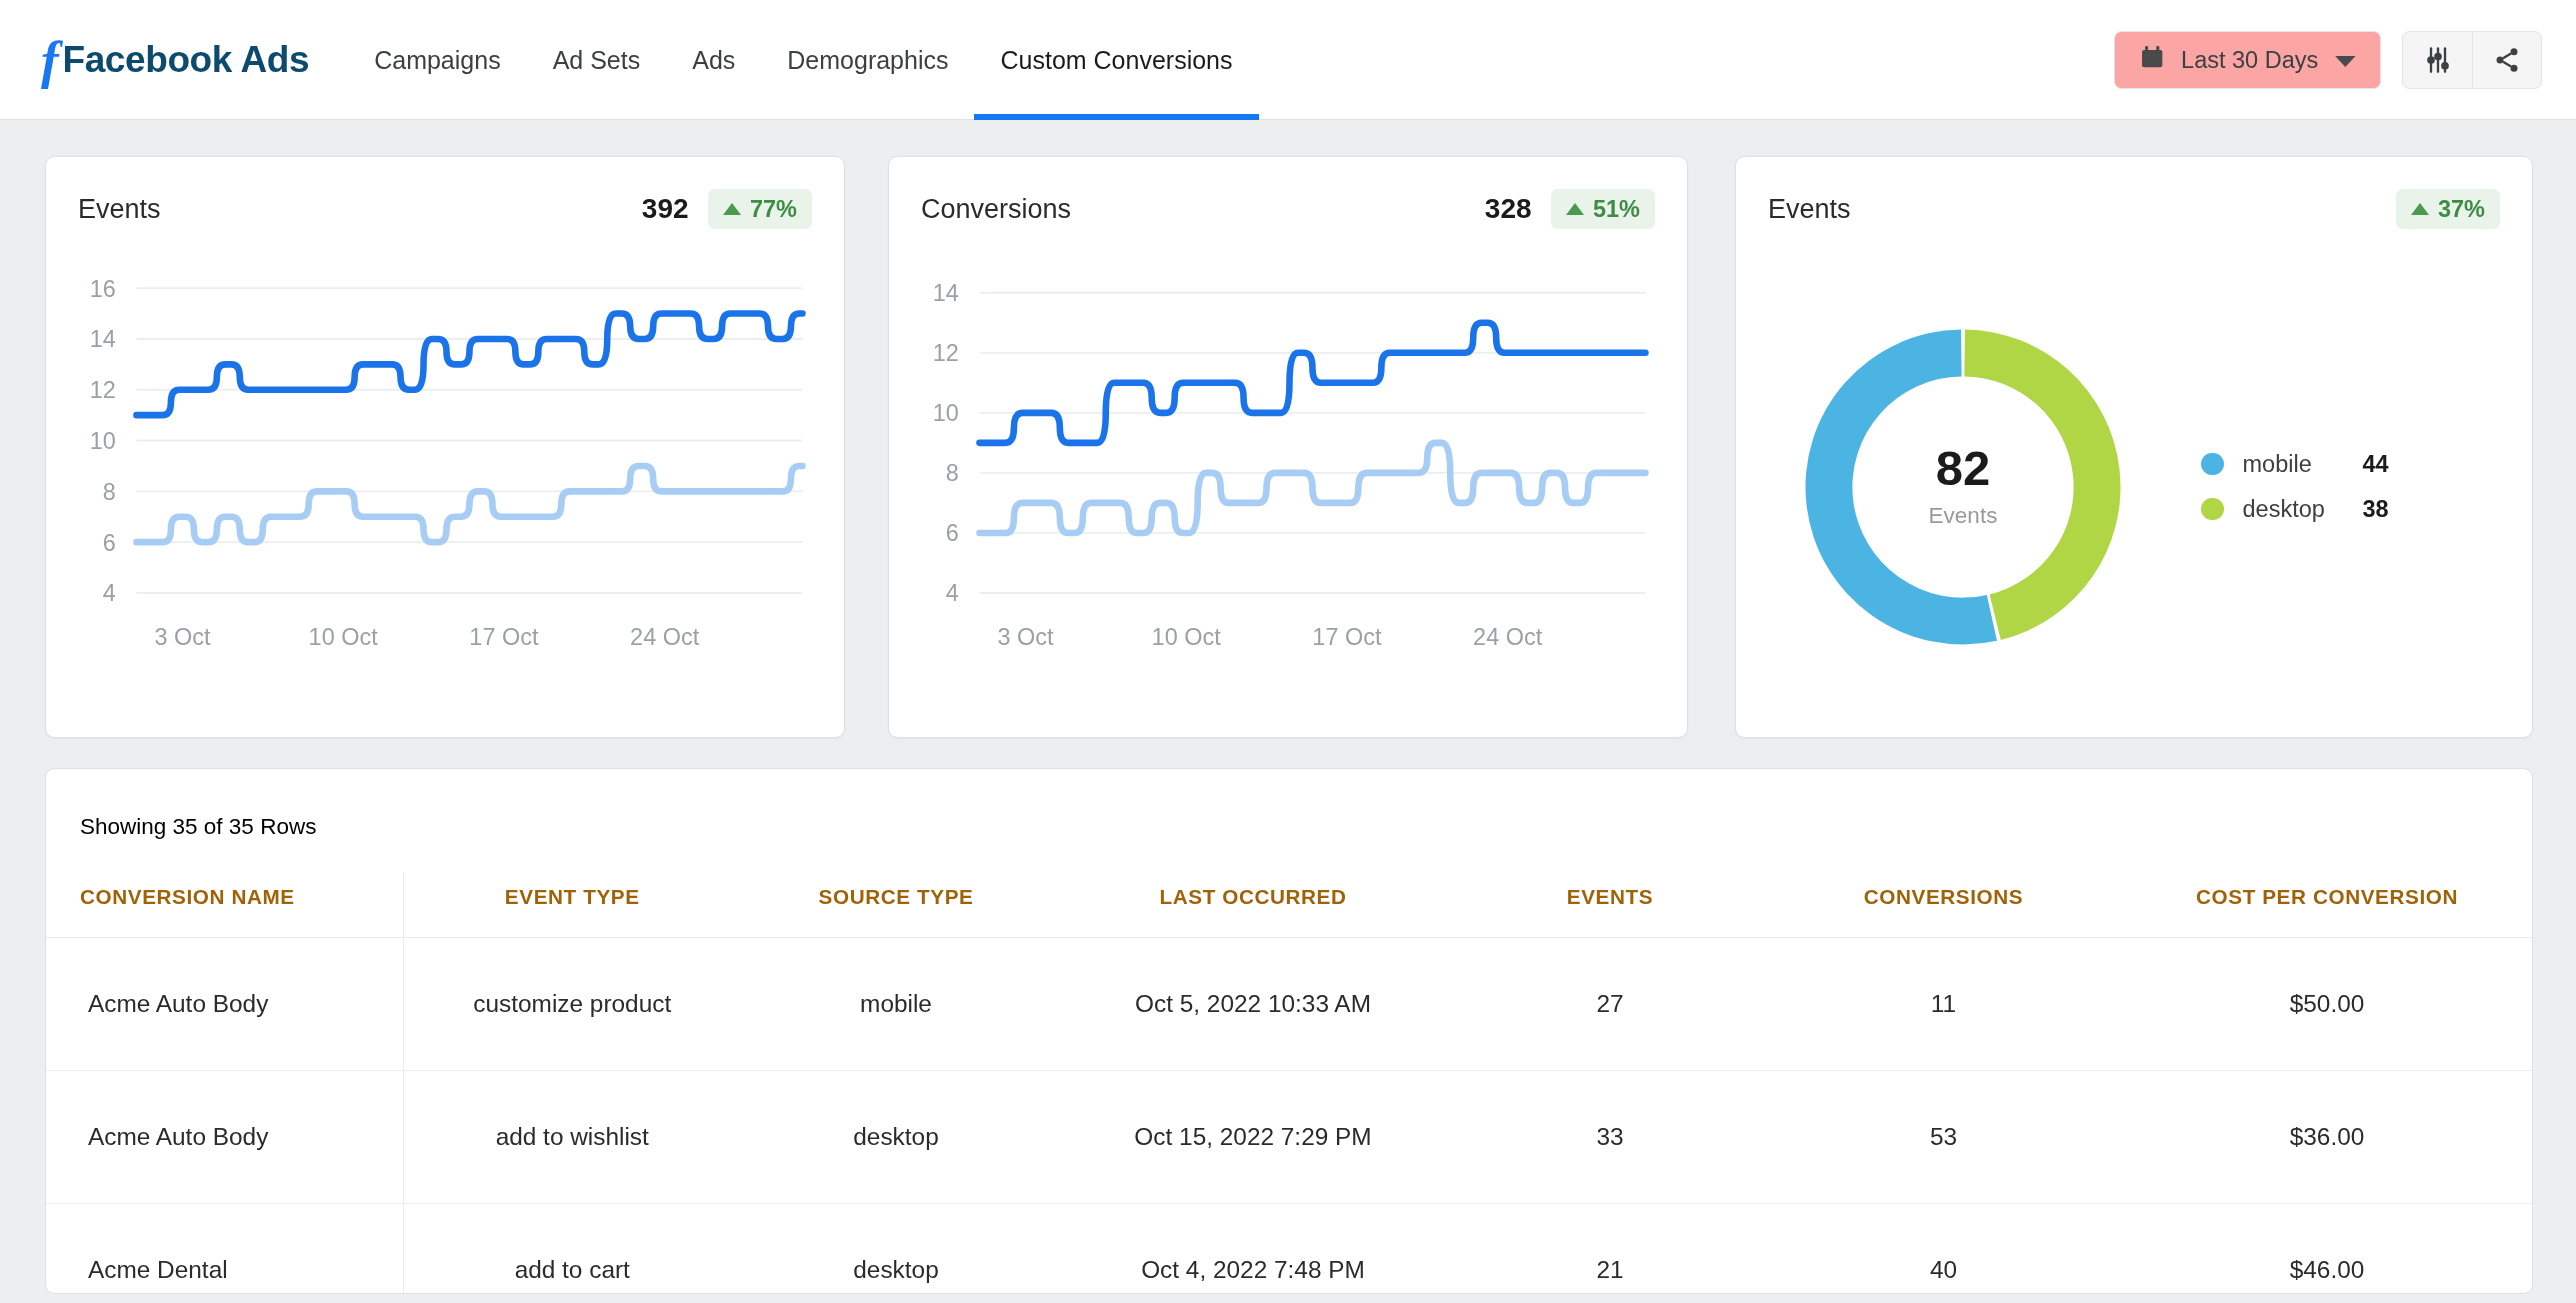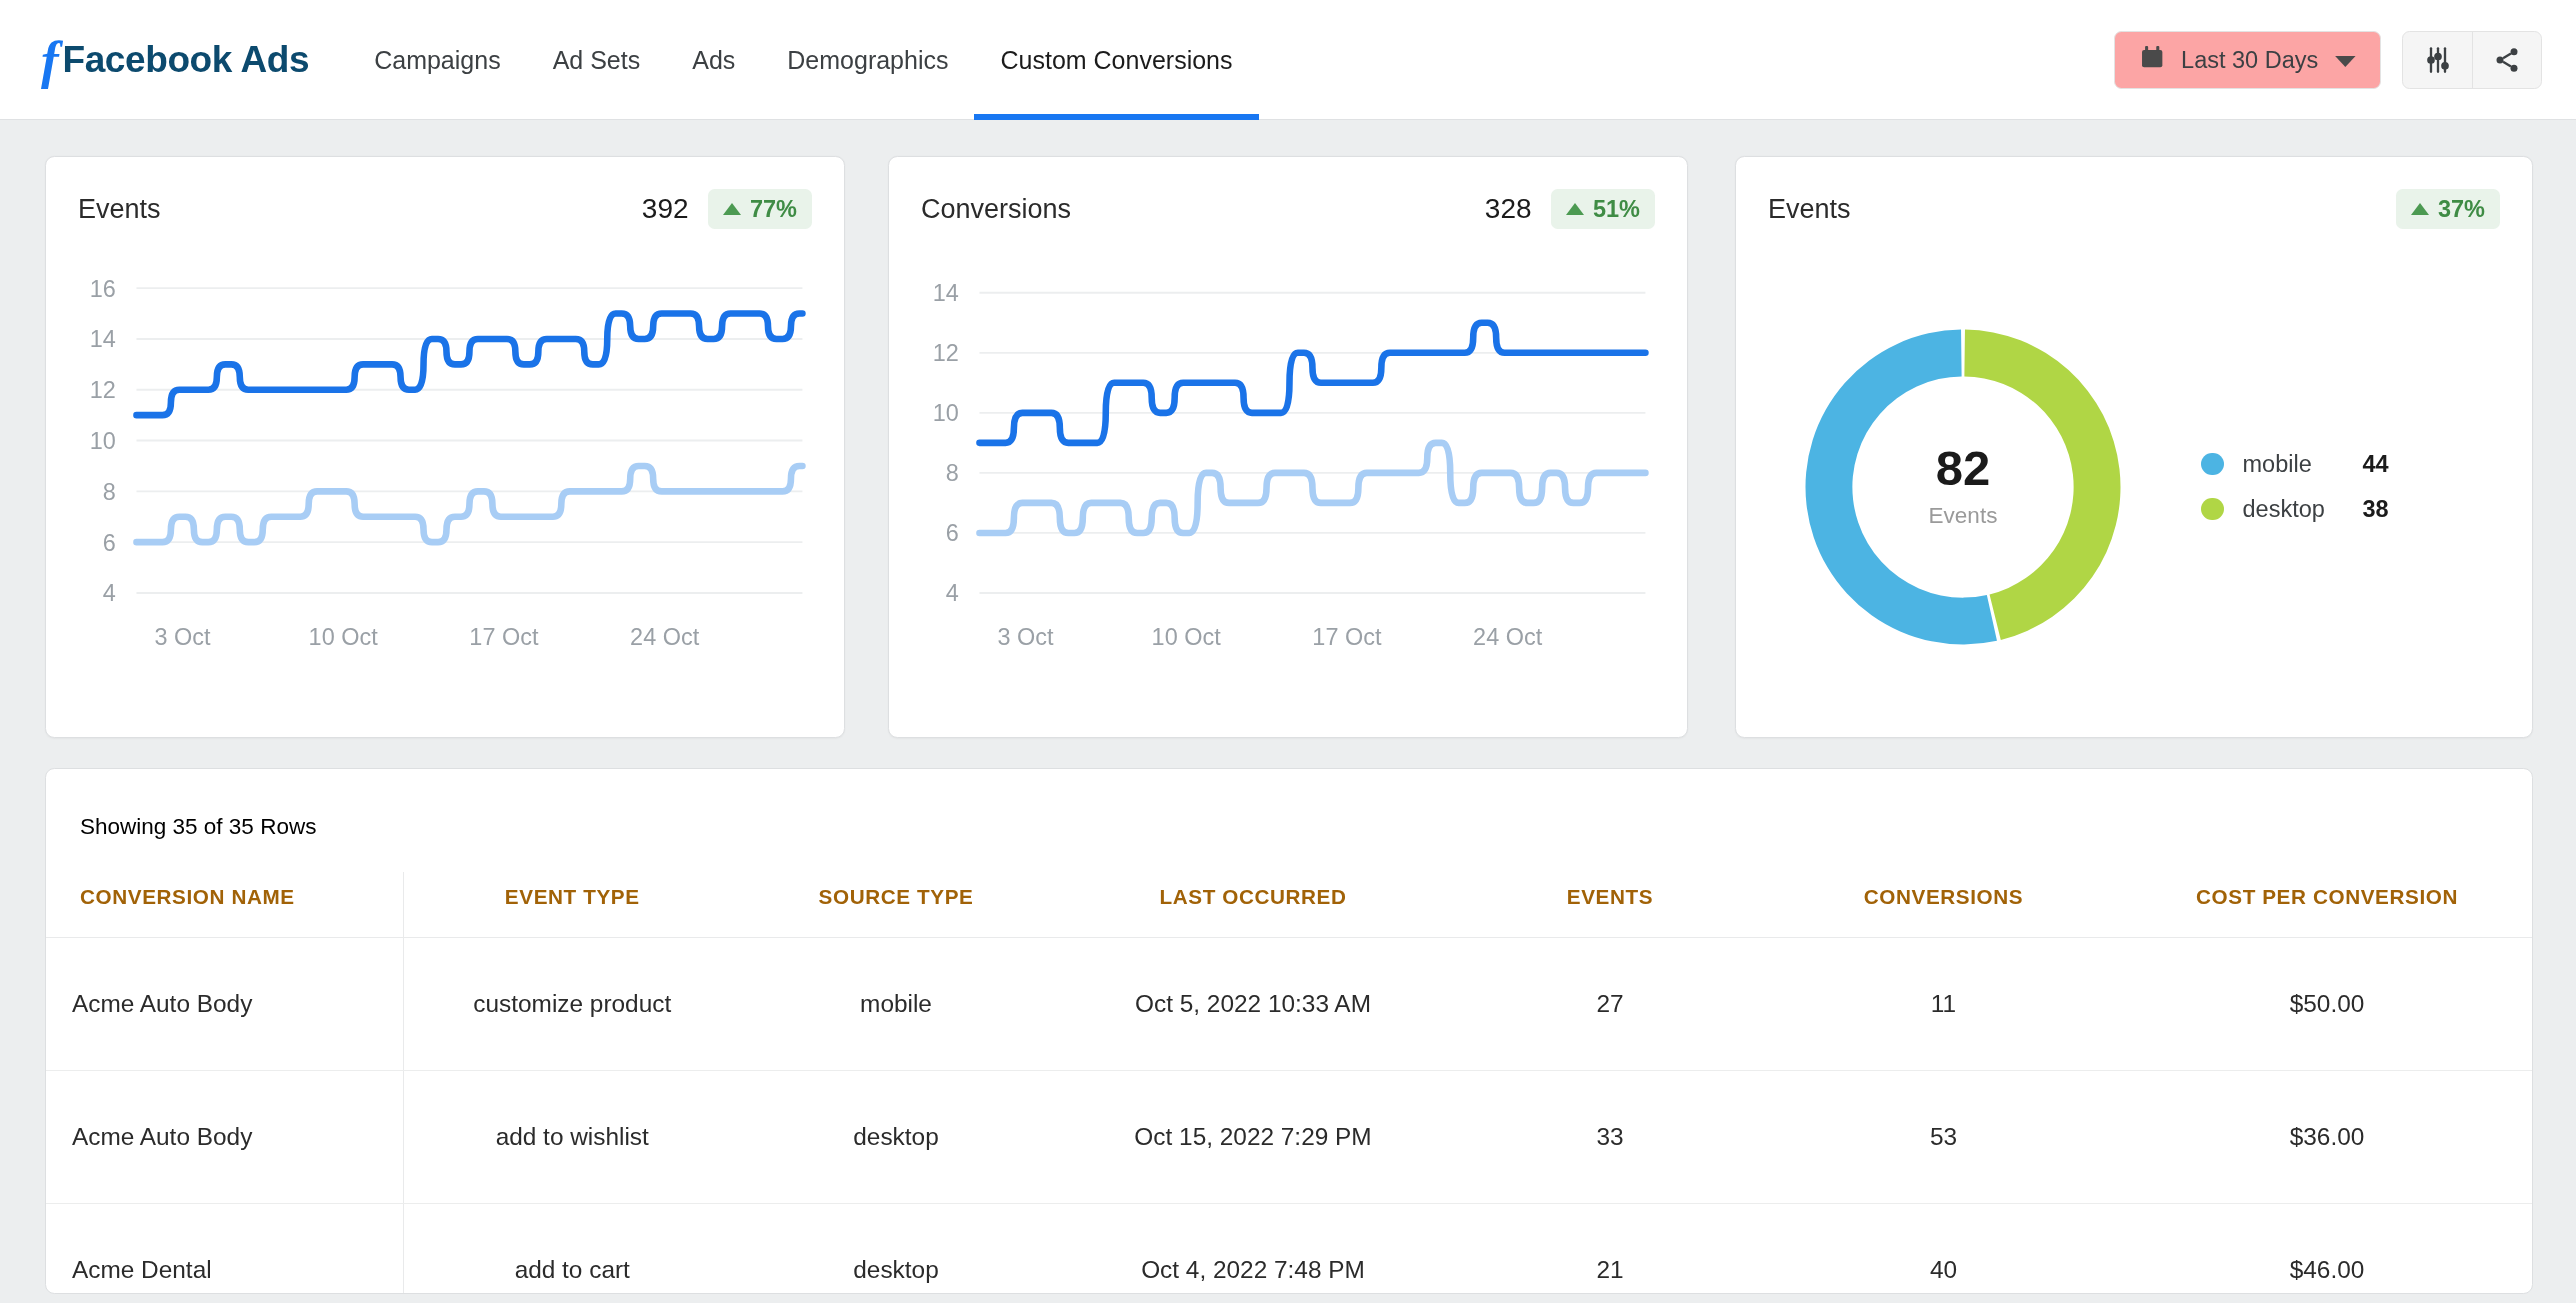--- a/index.html
+++ b/index.html
@@ -90,21 +90,21 @@
   #card-events   { left: 45px;   top: 36px; width: 800px; height: 582px; }
   #card-convs    { left: 888px;  top: 36px; width: 800px; height: 582px; }
   #card-donut    { left: 1735px; top: 36px; width: 798px; height: 582px; }
 
   .card-head {
     display: flex; align-items: center;
     padding: 32px 32px 0 32px;
   }
   .card-title { font-size: 27px; color: #2b2b2b; }
   .card-head-right { margin-left: auto; display: flex; align-items: center; gap: 19px; }
-  .card-value { font-size: 28px; font-weight: normal; color: #1b1b1b; }
+  .card-value { font-size: 28px; font-weight: bold; color: #1b1b1b; }
   .pill {
     display: flex; align-items: center; gap: 9.4px;
     background: #e9f3ea; border-radius: 6.6px;
     padding: 6.6px 15px;
     font-size: 23.5px; font-weight: bold; color: #3f8c45;
   }
   .tri-up {
     width: 0; height: 0;
     border-left: 9.4px solid transparent;
     border-right: 9.4px solid transparent;
@@ -163,21 +163,21 @@
     white-space: nowrap;
   }
   #data-table td {
     font-size: 24.4px; color: #2b2b2b;
     height: 133px;
     text-align: center;
     border-bottom: 0.9px solid #eceded;
     white-space: nowrap;
   }
   #data-table th.col-name, #data-table td.col-name {
-    text-align: left; padding-left: 26px;
+    text-align: left; padding-left: 42px;
     border-right: 0.9px solid #e9eaeb;
     width: 357px;
   }
   #data-table th.col-name { padding-left: 34px; }
   #data-table th.col-evt, #data-table td.col-evt { width: 338px; }
   #data-table th.col-src, #data-table td.col-src { width: 310px; }
   #data-table th.col-last, #data-table td.col-last { width: 404px; }
   #data-table th.col-events, #data-table td.col-events { width: 310px; }
   #data-table th.col-conv, #data-table td.col-conv { width: 357px; }
 </style>

